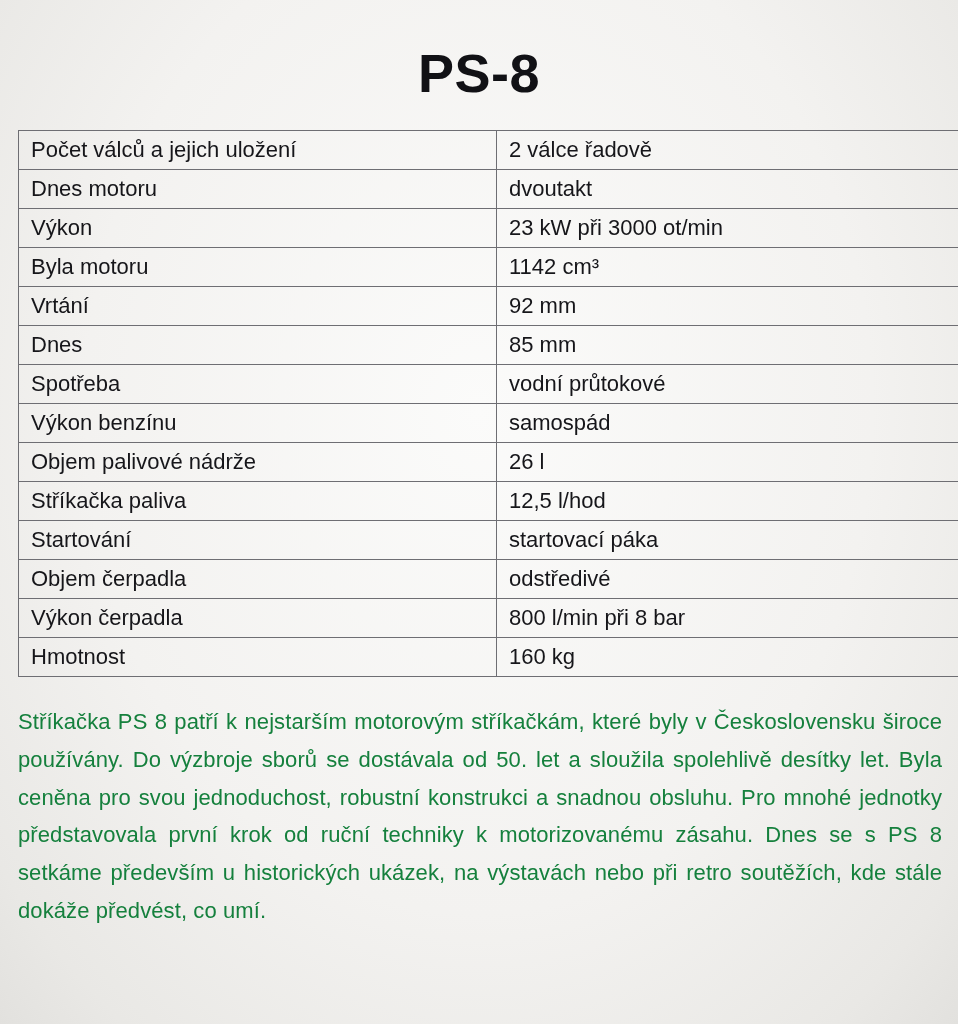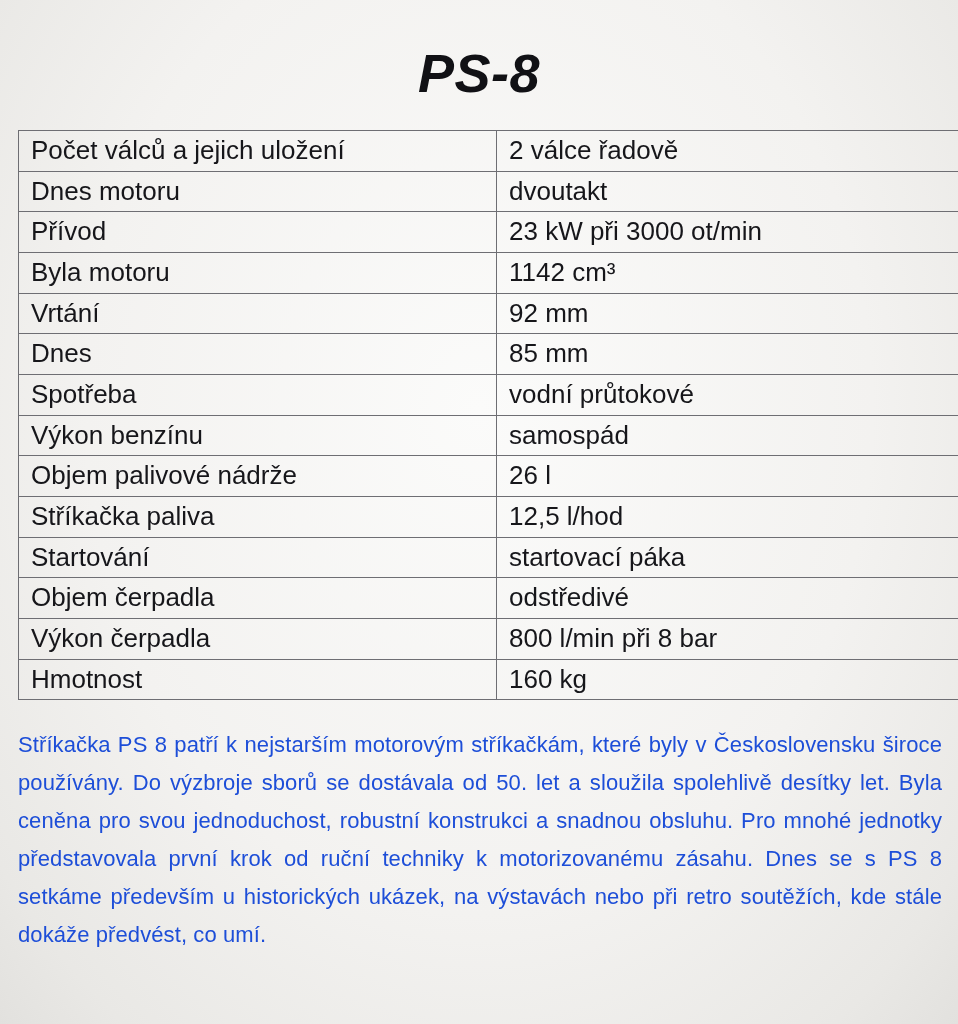--- a/index.html
+++ b/index.html
@@ -28,51 +28,50 @@
     box-sizing: border-box;
   }
   .doc-title {
     text-align: center;
     font-size: 54px;
     font-weight: bold;
     letter-spacing: 0.5px;
     margin: 42px 0 26px 0;
     color: #111115;
     font-family: "Liberation Sans", sans-serif;
-    font-style: italic;
   }
   table.spec {
     width: 926px;
     margin: 0 auto;
     border-collapse: collapse;
     table-layout: fixed;
     background: transparent;
   }
   table.spec td {
     border: 1px solid #6e6e73;
     padding: 4px 10px 5px 12px;
-    font-size: 26px;
+    font-size: 22px;
     line-height: 1.18;
     height: 29px;
     color: #16161a;
     vertical-align: middle;
     white-space: nowrap;
     overflow: hidden;
   }
   table.spec td.label { width: 455px; }
   table.spec td.value { width: 471px; }
 
   .paragraph {
     width: 924px;
     margin: 26px auto 0 auto;
     font-size: 22px;
     line-height: 1.72;
     text-align: justify;
     text-justify: inter-word;
-    color: #1d4ed8;
+    color: #15803d;
     letter-spacing: 0.1px;
   }
   .paragraph p { margin: 0; }
 </style>
 </head>
 <body>
 
 <div class="paper"></div>
 
 <div class="content">
@@ -83,21 +82,21 @@
     <tbody>
       <tr>
         <td class="label">Počet válců a jejich uložení</td>
         <td class="value">2 válce řadově</td>
       </tr>
       <tr>
         <td class="label">Dnes motoru</td>
         <td class="value">dvoutakt</td>
       </tr>
       <tr>
-        <td class="label">Přívod</td>
+        <td class="label">Výkon</td>
         <td class="value">23 kW při 3000 ot/min</td>
       </tr>
       <tr>
         <td class="label">Byla motoru</td>
         <td class="value">1142 cm³</td>
       </tr>
       <tr>
         <td class="label">Vrtání</td>
         <td class="value">92 mm</td>
       </tr>

